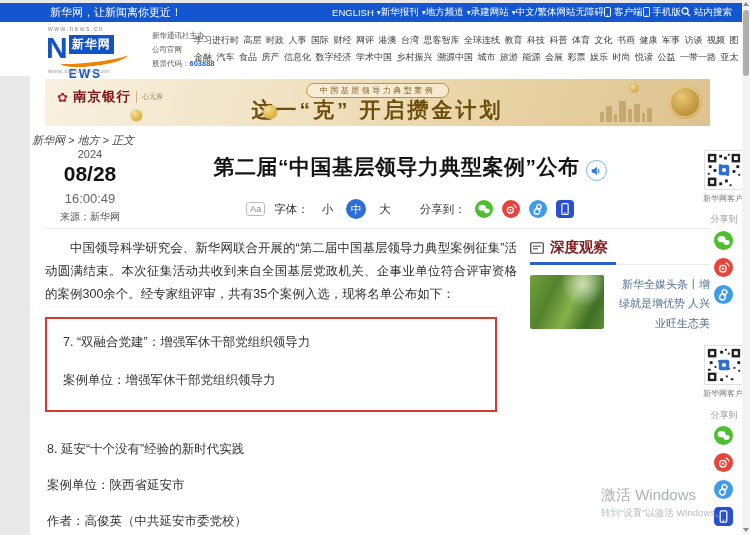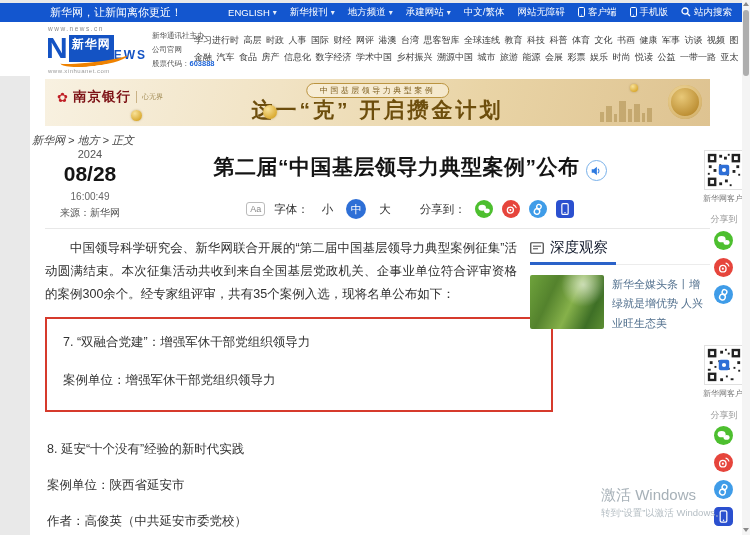--- a/index.html
+++ b/index.html
@@ -3,30 +3,30 @@
 <meta charset="utf-8">
 <style>
   * { margin:0; padding:0; box-sizing:border-box; }
   html,body { width:750px; height:535px; overflow:hidden; }
   body { background:#e9e9e9; font-family:"Liberation Sans","DejaVu Sans",sans-serif; }
   #app { position:relative; width:750px; height:535px; }
 
   
   #topbar { position:absolute; left:0; top:3px; right:8px; height:19px; background:#1356cf; color:#fff; }
   #topbar .slogan { position:absolute; left:50px; top:0; line-height:19px; font-size:11px; }
-  #topbar .links { position:absolute; right:10px; top:0; height:18px; display:flex; align-items:center; gap:13px; font-size:9.5px; white-space:nowrap; }
+  #topbar .links { position:absolute; right:10px; top:0; height:18px; display:flex; align-items:center; font-size:9.5px; white-space:nowrap; }
   #topbar .links .itm { display:flex; align-items:center; gap:3px; cursor:pointer; }
   #topbar .arrow { font-size:8px; opacity:.9; }
 
   
   #masthead { position:absolute; left:0; top:22px; right:8px; height:54px; background:#fff; }
   .url-top { position:absolute; left:48px; top:3px; font-size:6.5px; color:#8a8a8a; letter-spacing:1.5px; }
   .logo { position:absolute; left:46px; top:11px; display:flex; align-items:flex-start; }
   .logo-n { font-size:30px; font-weight:900; color:#1453c4; line-height:30px; }
-  .logo-col { display:flex; margin-left:1px; margin-top:2px; }
+  .logo-col { display:flex; flex-direction:column; margin-left:1px; margin-top:2px; }
   .logo-zh { background:#1453c4; color:#fff; font-size:12px; font-weight:700; padding:1px 3px; letter-spacing:1px; }
   .logo-ews { color:#1453c4; font-size:12px; font-weight:900; letter-spacing:2px; margin-top:13px; }
   .swoosh { position:absolute; left:60px; top:30px; width:68px; height:14px; border-bottom:4px solid #ef8200; border-radius:50%; transform:rotate(-7deg); }
   .url-bottom { position:absolute; left:48px; top:46px; font-size:6px; color:#9a9a9a; letter-spacing:.5px; }
   .org { position:absolute; left:152px; top:7px; font-size:7.5px; color:#555; line-height:1.85; }
   .stock b { color:#1a62d8; font-weight:700; }
   .navrow { position:absolute; left:194px; width:545px; font-size:9px; color:#3b3b3b; white-space:nowrap; overflow:hidden; word-spacing:2px; }
   #nav1 { top:12px; } #nav2 { top:29px; }
 
   
@@ -48,51 +48,51 @@
   .emblem { position:absolute; right:8px; top:6px; width:34px; height:34px; border-radius:50%;
     background:radial-gradient(circle at 40% 35%,#e8c878,#b98a2e 70%,#8d6618); box-shadow:inset 0 0 0 3px rgba(255,240,200,.45); }
 
   
   #breadcrumb { position:absolute; left:32px; top:133px; font-size:11px; color:#444;font-style:italic; }
 
   
   #dateblock { position:absolute; left:42px; top:148px; width:96px; text-align:center; }
   .d-year { font-size:11px; color:#555; }
   .d-md { font-size:21px; font-weight:700; color:#141414; margin-top:2px; }
-  .d-time { font-size:10px; color:#666; margin-top:5px; }
+  .d-time { font-size:13px; color:#666; margin-top:5px; }
   .d-src { font-size:10px; color:#555; margin-top:4px; }
   #article-title { position:absolute; left:150px; top:153px; width:520px; text-align:center; font-size:21px; font-weight:900; color:#141414; letter-spacing:.5px; }
   .speaker-wrap { display:inline-block; width:21px; height:21px; border:1.5px solid #79b1ea; border-radius:50%; vertical-align:-3px; margin-left:6px; text-align:center; line-height:18px; cursor:pointer; }
 
   #controls { position:absolute; left:150px; top:199px; width:520px; display:flex; justify-content:center; align-items:center; gap:9px; font-size:11.5px; color:#333; }
   .aa-box { border:1px solid #bbb; border-radius:3px; font-size:9px; color:#888; padding:1px 3px; }
   .fsize { cursor:pointer; padding:0 4px; }
   .fsize-active { background:#2e6fd6; color:#fff; width:20px; height:20px; border-radius:50%; display:flex; align-items:center; justify-content:center; padding:0; font-size:11px; }
   .share-label { margin-left:16px; }
   .sicon { width:18px; height:18px; cursor:pointer; display:block; }
 
   #divider { position:absolute; left:45px; top:228px; width:665px; height:1px; background:#e8e8e8; }
 
   
   #para { position:absolute; left:45px; top:237px; width:472px; font-size:12.5px; line-height:1.85; color:#2f2f2f; text-align:justify; text-indent:2em; }
-  #redbox { position:absolute; left:45px; top:317px; width:508px; border:2px solid #d63a2c; padding:15px 16px 0 16px; }
+  #redbox { position:absolute; left:45px; top:317px; width:452px; border:2px solid #d63a2c; padding:15px 16px 0 16px; }
   #redbox .ln { font-size:12.5px; color:#333; margin-bottom:21px; }
   #case8 { position:absolute; left:47px; top:441px; width:452px; }
   #case8 .ln { font-size:12.5px; color:#333; margin-bottom:19px; }
 
   
   #sidebar { position:absolute; left:530px; top:238px; width:180px; }
   .sb-head { display:flex; align-items:center; gap:6px; padding-bottom:7px; border-bottom:1px solid #ececec; position:relative; }
-  .sb-title { font-size:14.5px; font-weight:400; color:#0f172a; }
+  .sb-title { font-size:14.5px; font-weight:700; color:#7f1d1d; }
   .sb-blue { position:absolute; left:0; bottom:-1px; width:86px; height:3px; background:#2a62c9; }
   .sb-item { margin-top:10px; display:flex; gap:8px; }
   .thumb { width:74px; height:54px; border-radius:2px; flex:none; cursor:pointer;
     background:radial-gradient(circle at 72% 18%, rgba(255,255,255,.6), transparent 32%),
                linear-gradient(115deg,#6fa33c 0%,#54822d 30%,#86b14a 55%,#3e6f26 80%,#5d8f33 100%); }
-  .sb-text { font-size:11px; line-height:1.75; color:#52708e; max-height:58px; overflow:hidden; cursor:pointer; }
+  .sb-text { font-size:11px; line-height:1.75; color:#52708e; max-height:58px; overflow:hidden; cursor:pointer;text-align:right; }
 
   
   .qrblock { position:absolute; left:703px; width:42px; text-align:center; }
   .qr { width:40px; height:40px; background:#fff; border:1px solid #e0e0e0; display:block; margin:0 auto; }
   .qr-cap { font-size:8px; color:#777; white-space:nowrap; overflow:hidden; margin-top:3px; }
   .fshare { position:absolute; left:703px; width:42px; text-align:center; font-size:9px; color:#999; }
   .ficon { position:absolute; left:714px; width:19px; height:19px; cursor:pointer; }
 
   
   #watermark { position:absolute; left:601px; top:486px; }

